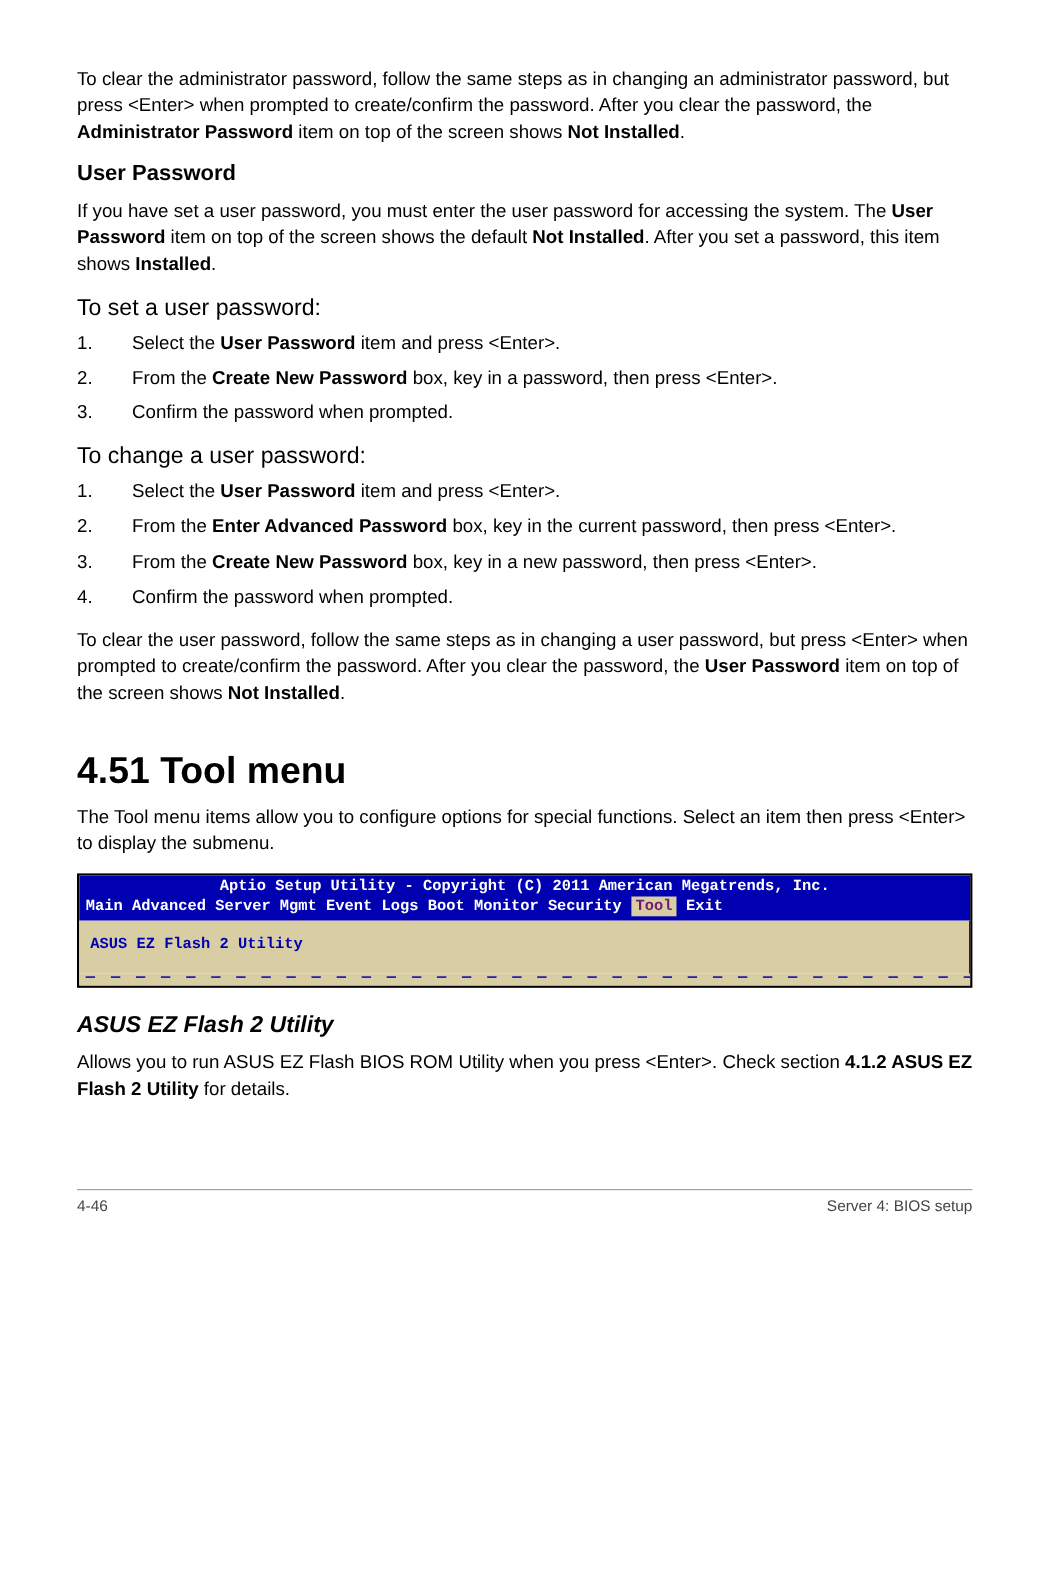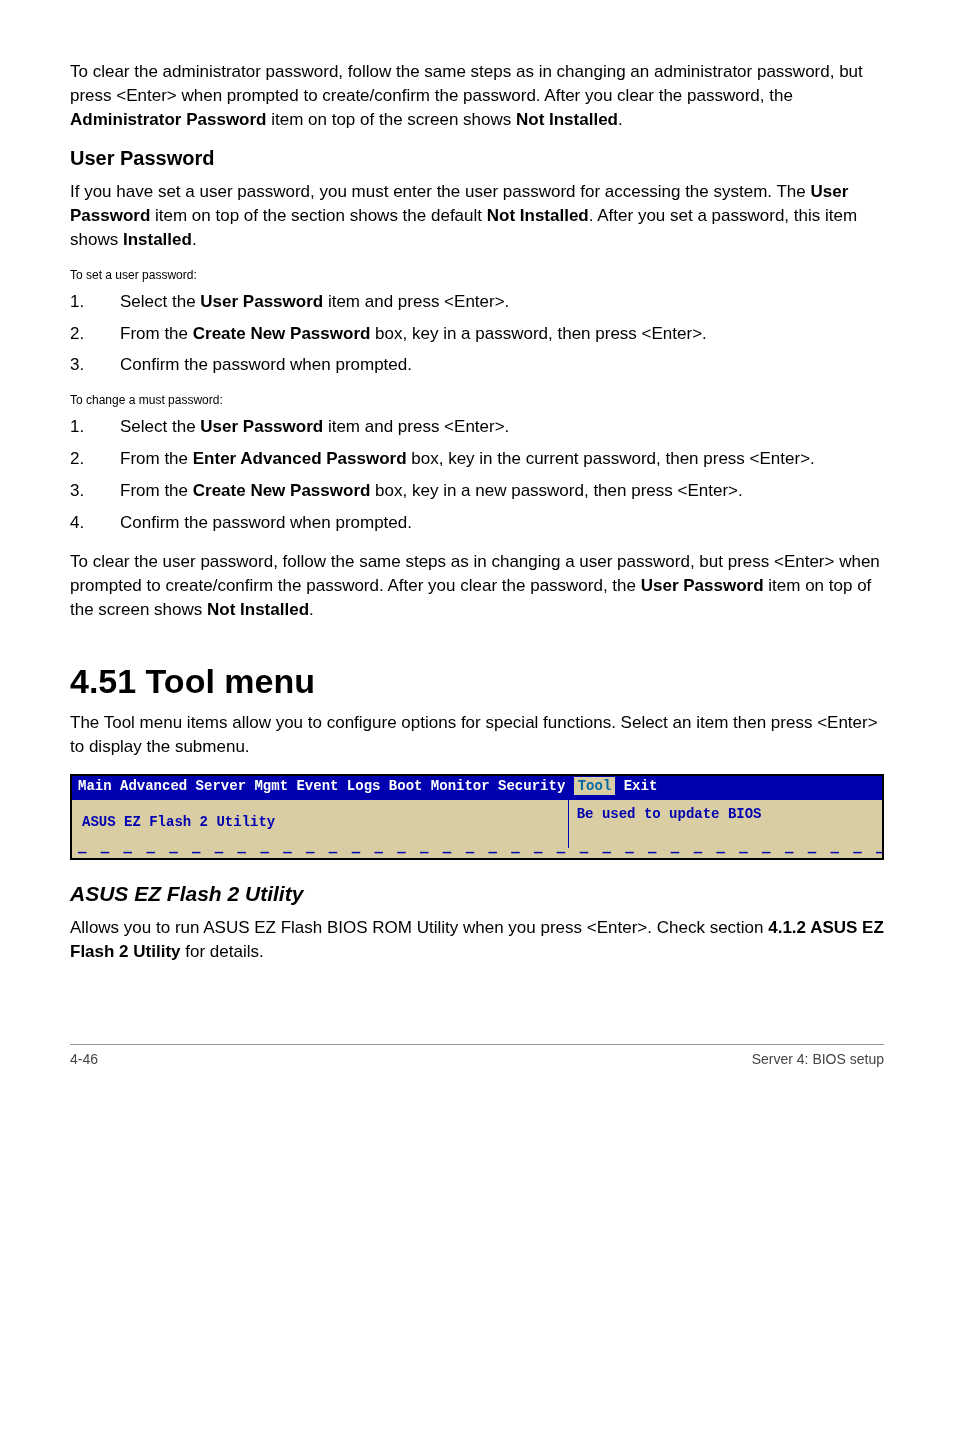--- a/index.html
+++ b/index.html
@@ -62,21 +62,21 @@
       position: relative;
       margin-bottom: 8px;
     }
     
     ol.numbered li .num {
       position: absolute;
       left: 0;
     }
     
     .preline {
-      font-size: 12px;
+      font-size: 21px;
       margin-bottom: 8px;
       margin-top: 14px;
     }
     
     .bios-box {
       border: 2px solid #000;
       margin-top: 12px;
       margin-bottom: 6px;
       font-family: "Courier New", monospace;
       font-size: 14px;
@@ -94,21 +94,21 @@
       text-align: center;
       font-weight: bold;
     }
     
     .bios-menu-row {
       font-weight: bold;
     }
     
     .bios-menu-row .active-tab {
       background: #d9cea3;
-      color: #0369a1;
+      color: #701a75;
       padding: 1px 4px;
     }
     
     .bios-body {
       display: flex;
       background: #d9cea3;
     }
     
     .bios-left {
       flex: 1.6;
@@ -150,58 +150,56 @@
 </head>
 <body>
 
 <p class="paragraph">
   <span>To clear the administrator password, follow the same steps as in changing an administrator password, but press &lt;Enter&gt; when prompted to create/confirm the password. After you clear the password, the </span><span class="bold">Administrator Password</span><span> item on top of the screen shows </span><span class="bold">Not Installed</span><span>.</span>
 </p>
 
 <h3 class="h3">User Password</h3>
 
 <p class="paragraph">
-  <span>If you have set a user password, you must enter the user password for accessing the system. The </span><span class="bold">User Password</span><span> item on top of the section shows the default </span><span class="bold">Not Installed</span><span>. After you set a password, this item shows </span><span class="bold">Installed</span><span>.</span>
+  <span>If you have set a user password, you must enter the user password for accessing the system. The </span><span class="bold">User Password</span><span> item on top of the screen shows the default </span><span class="bold">Not Installed</span><span>. After you set a password, this item shows </span><span class="bold">Installed</span><span>.</span>
 </p>
 
 <p class="preline">To set a user password:</p>
 <ol class="numbered">
   <li><span class="num">1.</span><span>Select the </span><span class="bold">User Password</span><span> item and press &lt;Enter&gt;.</span></li>
   <li><span class="num">2.</span><span>From the </span><span class="bold">Create New Password</span><span> box, key in a password, then press &lt;Enter&gt;.</span></li>
   <li><span class="num">3.</span><span>Confirm the password when prompted.</span></li>
 </ol>
 
-<p class="preline">To change a must password:</p>
+<p class="preline">To change a user password:</p>
 <ol class="numbered">
   <li><span class="num">1.</span><span>Select the </span><span class="bold">User Password</span><span> item and press &lt;Enter&gt;.</span></li>
   <li><span class="num">2.</span><span>From the </span><span class="bold">Enter Advanced Password</span><span> box, key in the current password, then press &lt;Enter&gt;.</span></li>
   <li><span class="num">3.</span><span>From the </span><span class="bold">Create New Password</span><span> box, key in a new password, then press &lt;Enter&gt;.</span></li>
   <li><span class="num">4.</span><span>Confirm the password when prompted.</span></li>
 </ol>
 
 <p class="paragraph">
   <span>To clear the user password, follow the same steps as in changing a user password, but press &lt;Enter&gt; when prompted to create/confirm the password. After you clear the password, the </span><span class="bold">User Password</span><span> item on top of the screen shows </span><span class="bold">Not Installed</span><span>.</span>
 </p>
 
 <h1 class="h1">4.51   Tool menu</h1>
 <p class="paragraph">The Tool menu items allow you to configure options for special functions. Select an item then press &lt;Enter&gt; to display the submenu.</p>
 
 <div class="bios-box">
   <div class="bios-header">
+    <div class="bios-title-row">Aptio Setup Utility - Copyright (C) 2011 American Megatrends, Inc.</div>
     <div class="bios-menu-row">
       <span> Main  Advanced  Server Mgmt  Event Logs  Boot  Monitor  Security </span><span class="active-tab">Tool</span><span> Exit</span>
     </div>
   </div>
   <div class="bios-body">
     <div class="bios-left">
       <span>ASUS EZ Flash 2 Utility</span>
     </div>
-    <div class="bios-right">
-      <span>Be used to update BIOS</span>
-    </div>
   </div>
   <div class="bios-dashes">— — — — — — — — — — — — — — — — — — — — — — — — — — — — — — — — — — — — — — — —</div>
 </div>
 
 <h2 class="h2-italic">ASUS EZ Flash 2 Utility</h2>
 <p class="paragraph">
   <span>Allows you to run ASUS EZ Flash BIOS ROM Utility when you press &lt;Enter&gt;. Check section </span><span class="bold">4.1.2 ASUS EZ Flash 2 Utility</span><span> for details.</span>
 </p>
 
 <div class="footer">

